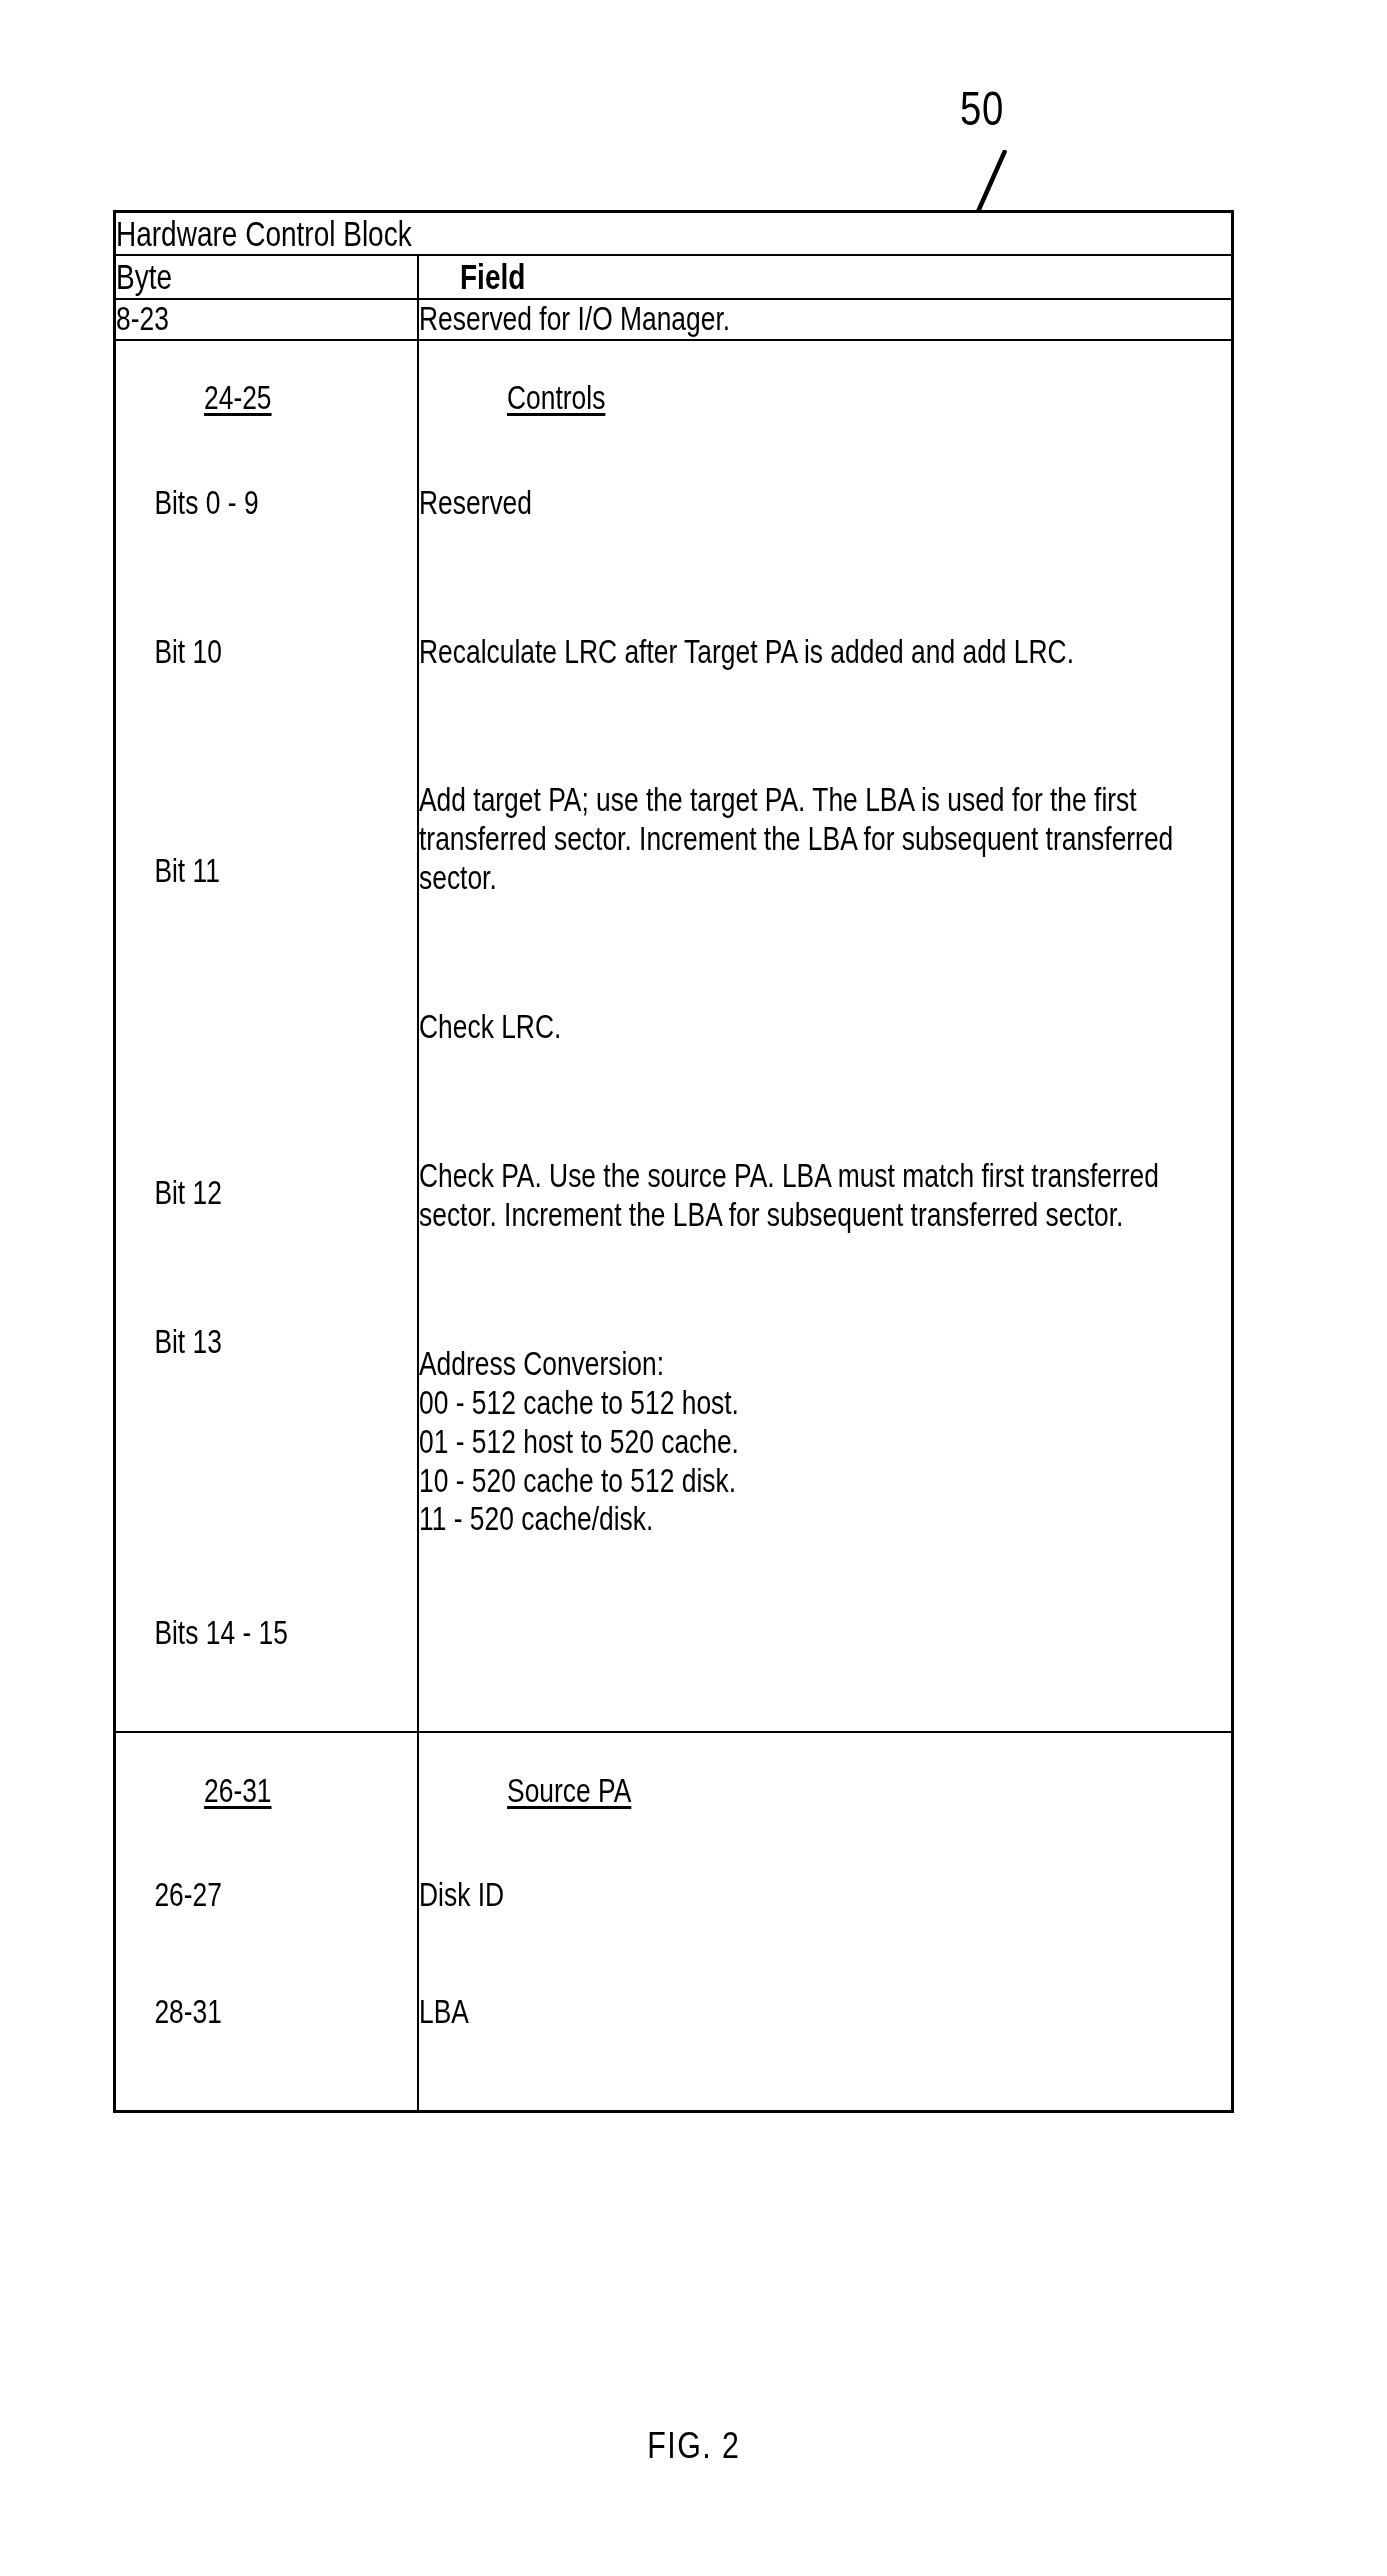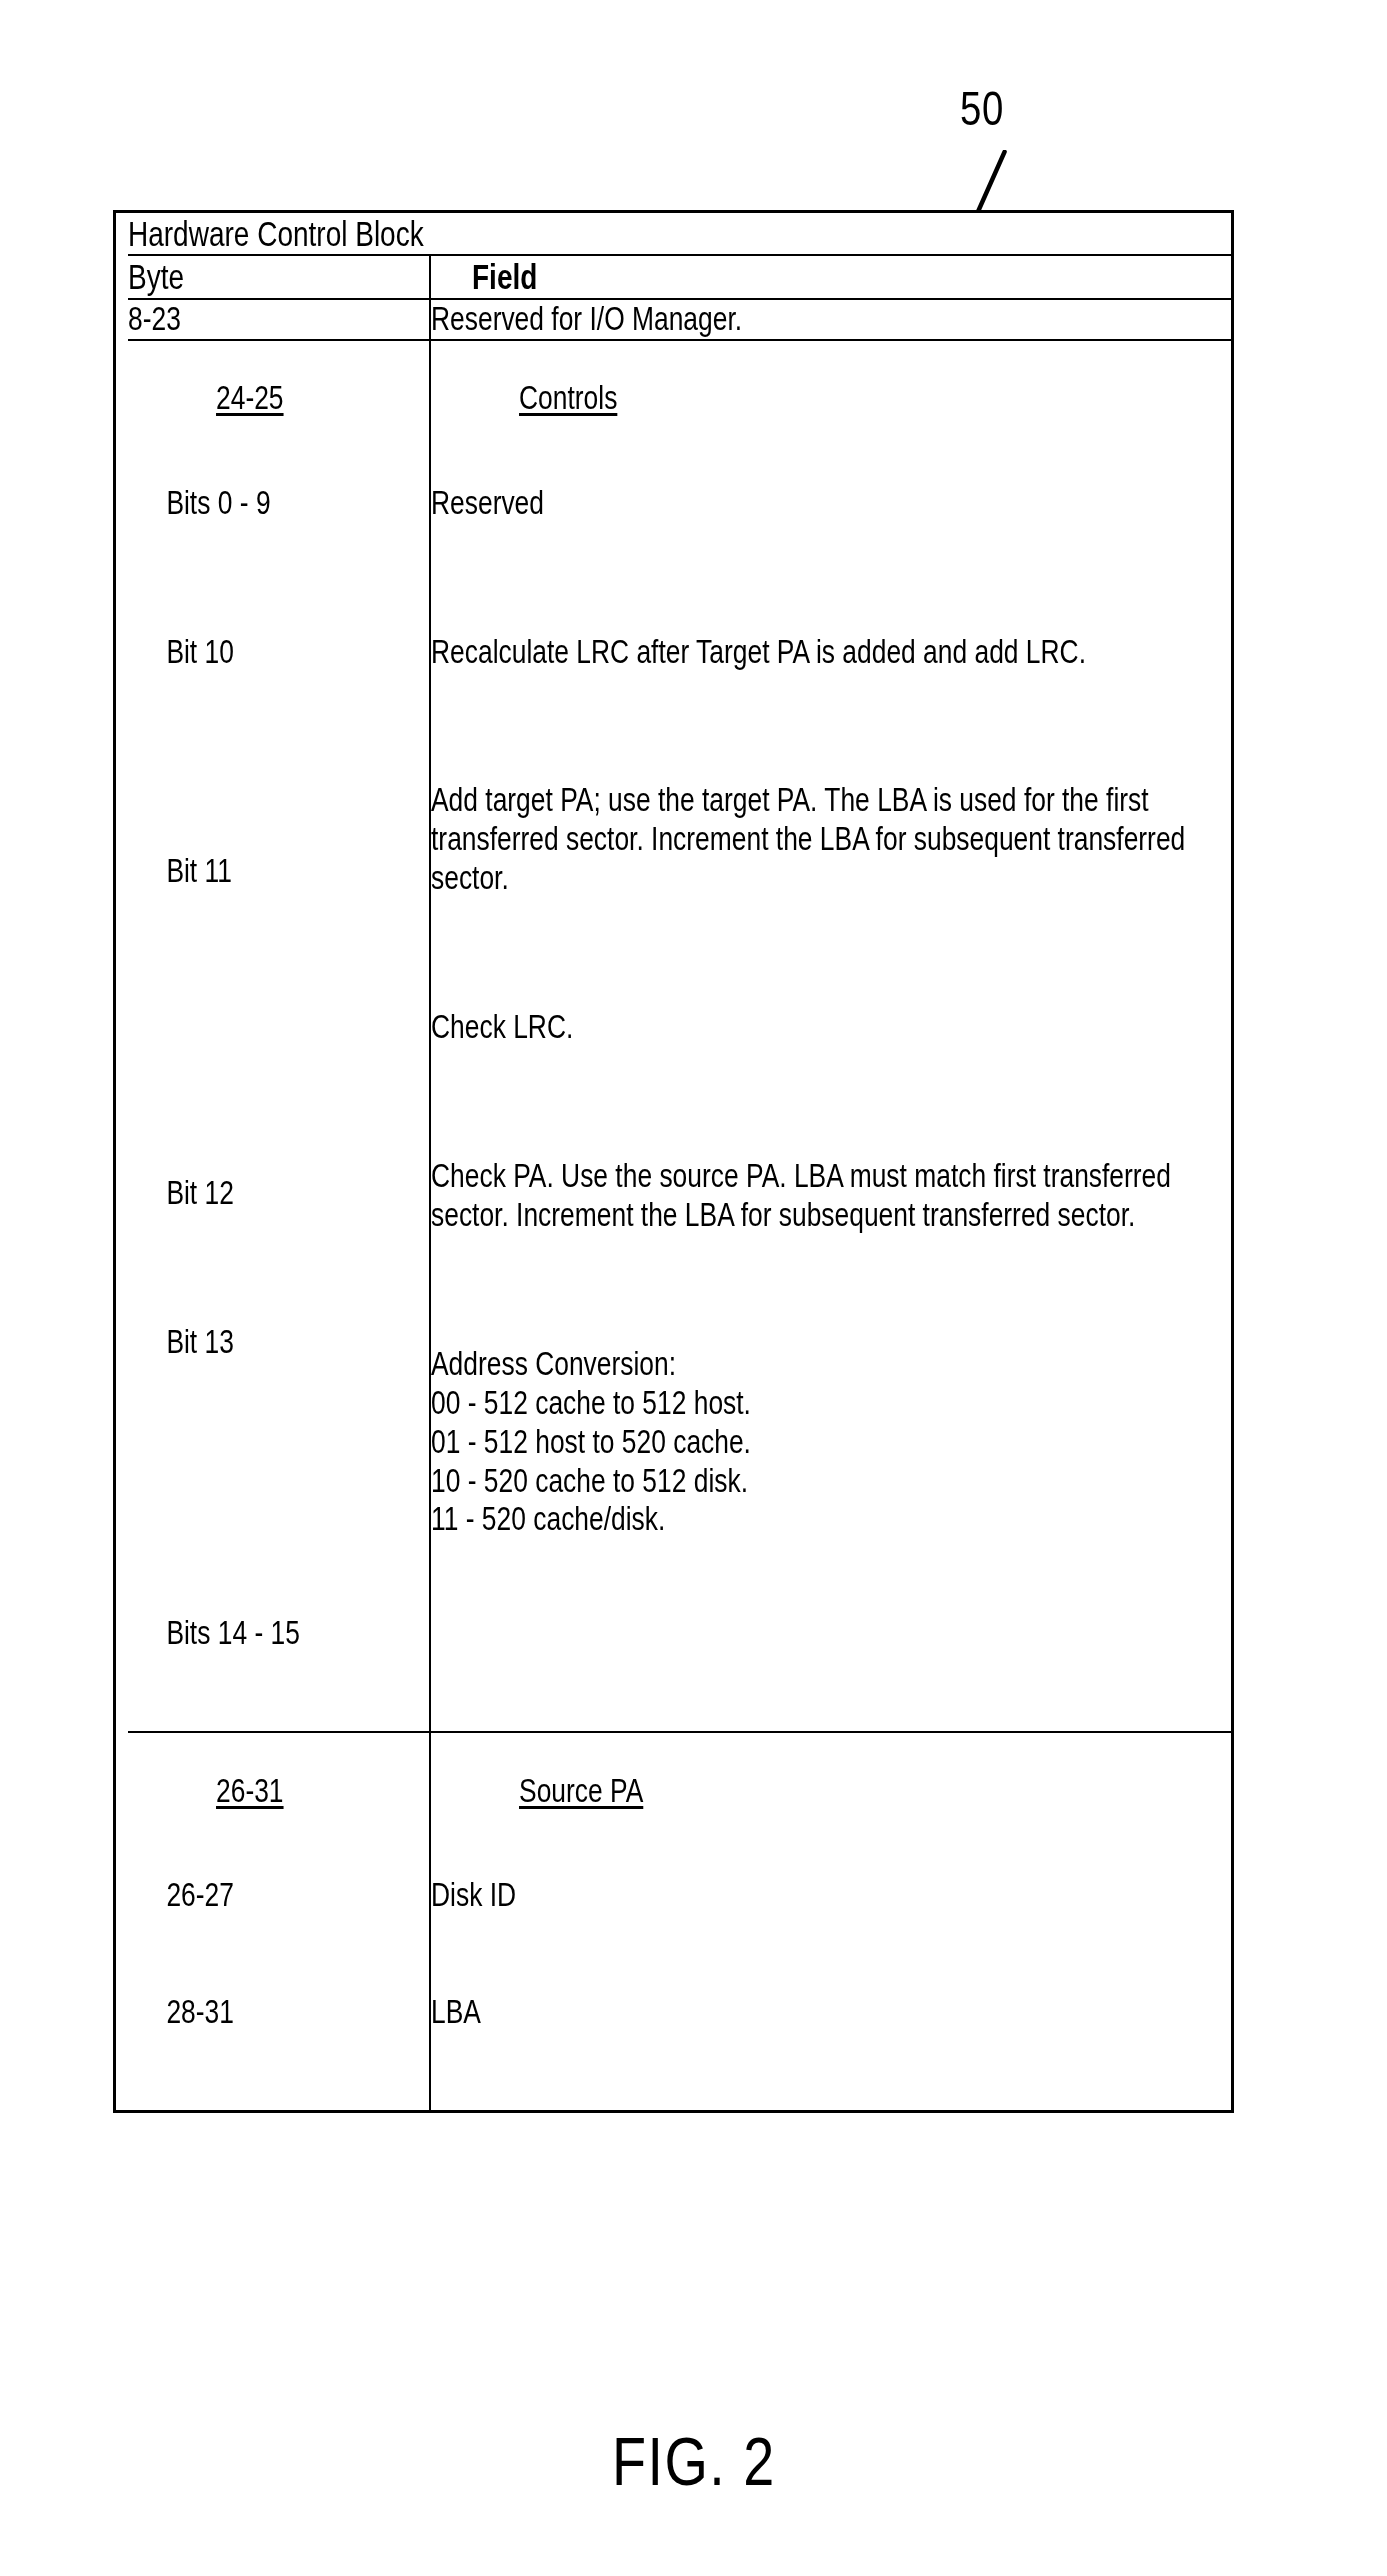--- a/index.html
+++ b/index.html
@@ -41,21 +41,20 @@
   
   #hcb-table {
     position: absolute;
     left: 113px;
     top: 210px;
     width: 1121px;
     border: 3.5px solid #000;
     border-collapse: collapse;
     box-sizing: border-box;
     background: #fff;
-    padding-left: 12px;
   }
   #hcb-table table {
     width: 100%;
     border-collapse: collapse;
     table-layout: fixed;
   }
   #hcb-table col.col-byte  { width: 302px; }
   #hcb-table col.col-field { width: auto; }
 
   #hcb-table td {
@@ -103,21 +102,21 @@
   .gap-top { margin-top: 26.5px; }
   .gap-big { margin-top: 32px; }
 
   
   #fig-caption {
     position: absolute;
     left: 0;
     top: 2427px;
     width: 1387px;
     text-align: center;
-    font-size: 68px;
+    font-size: 37px;
     line-height: 1;
     letter-spacing: 1.8px;
   }
   #fig-caption span {
     display: inline-block;
     transform: scaleX(0.82);
   }
 </style>
 </head>
 <body>

